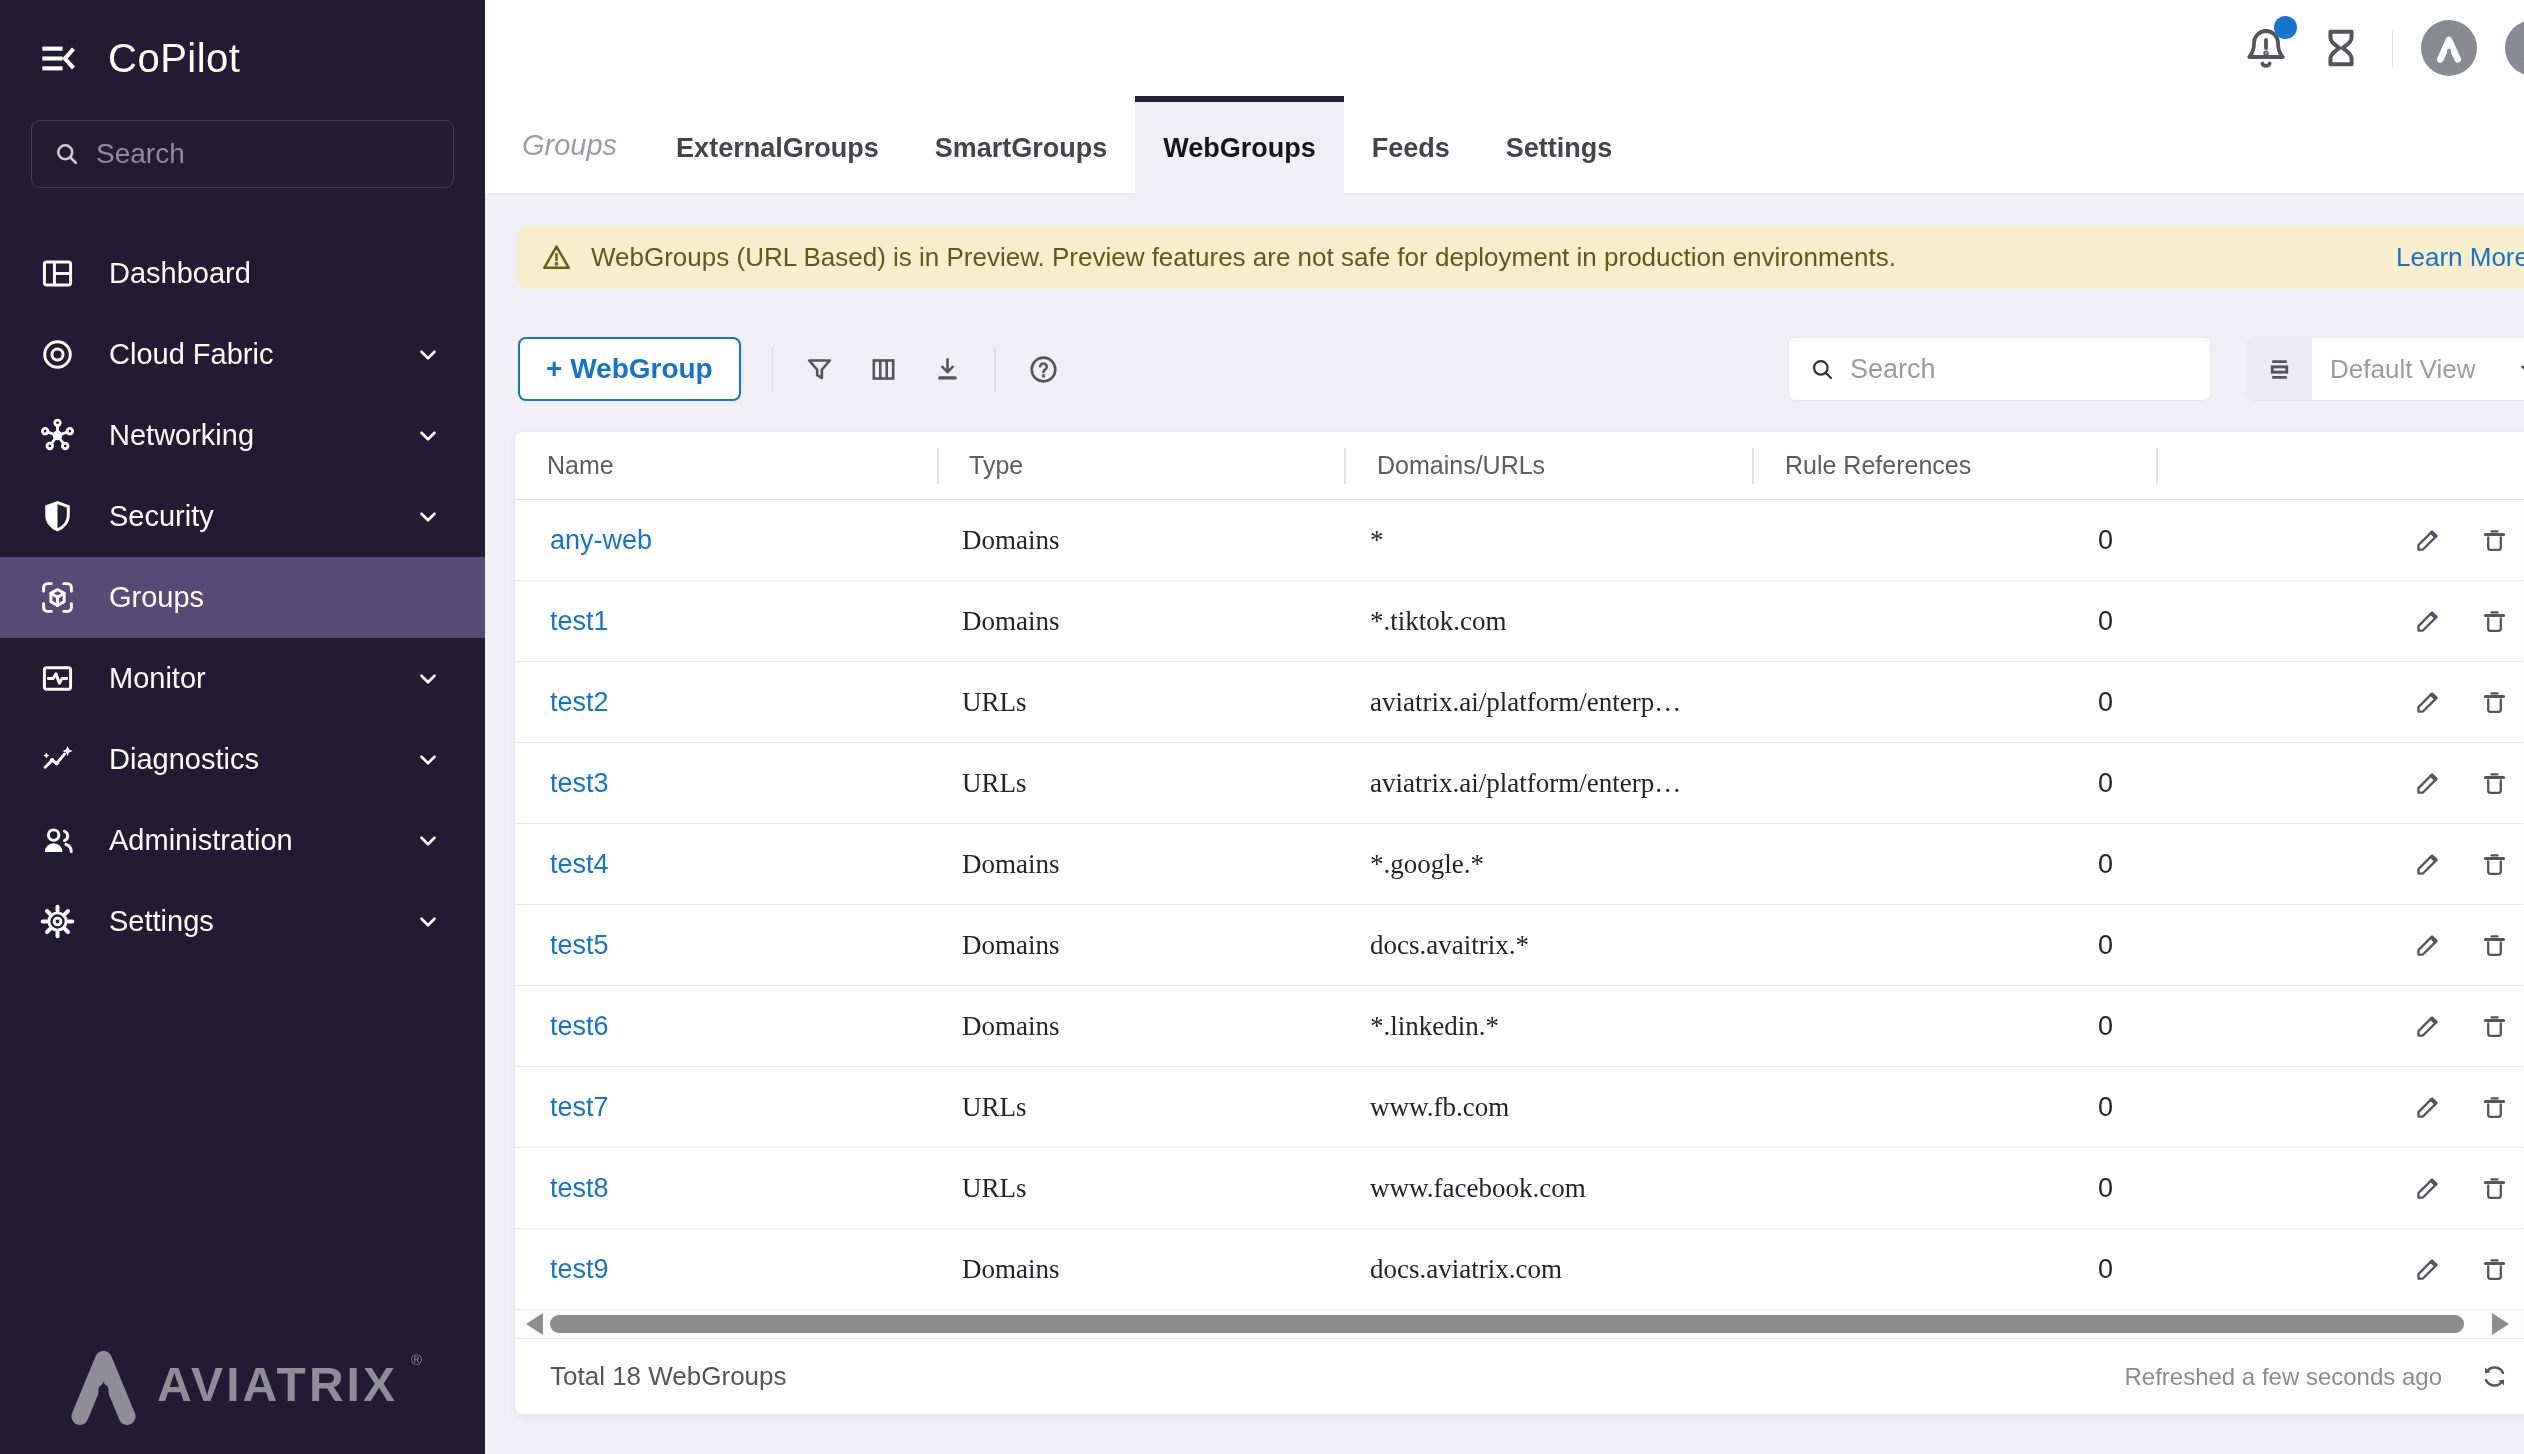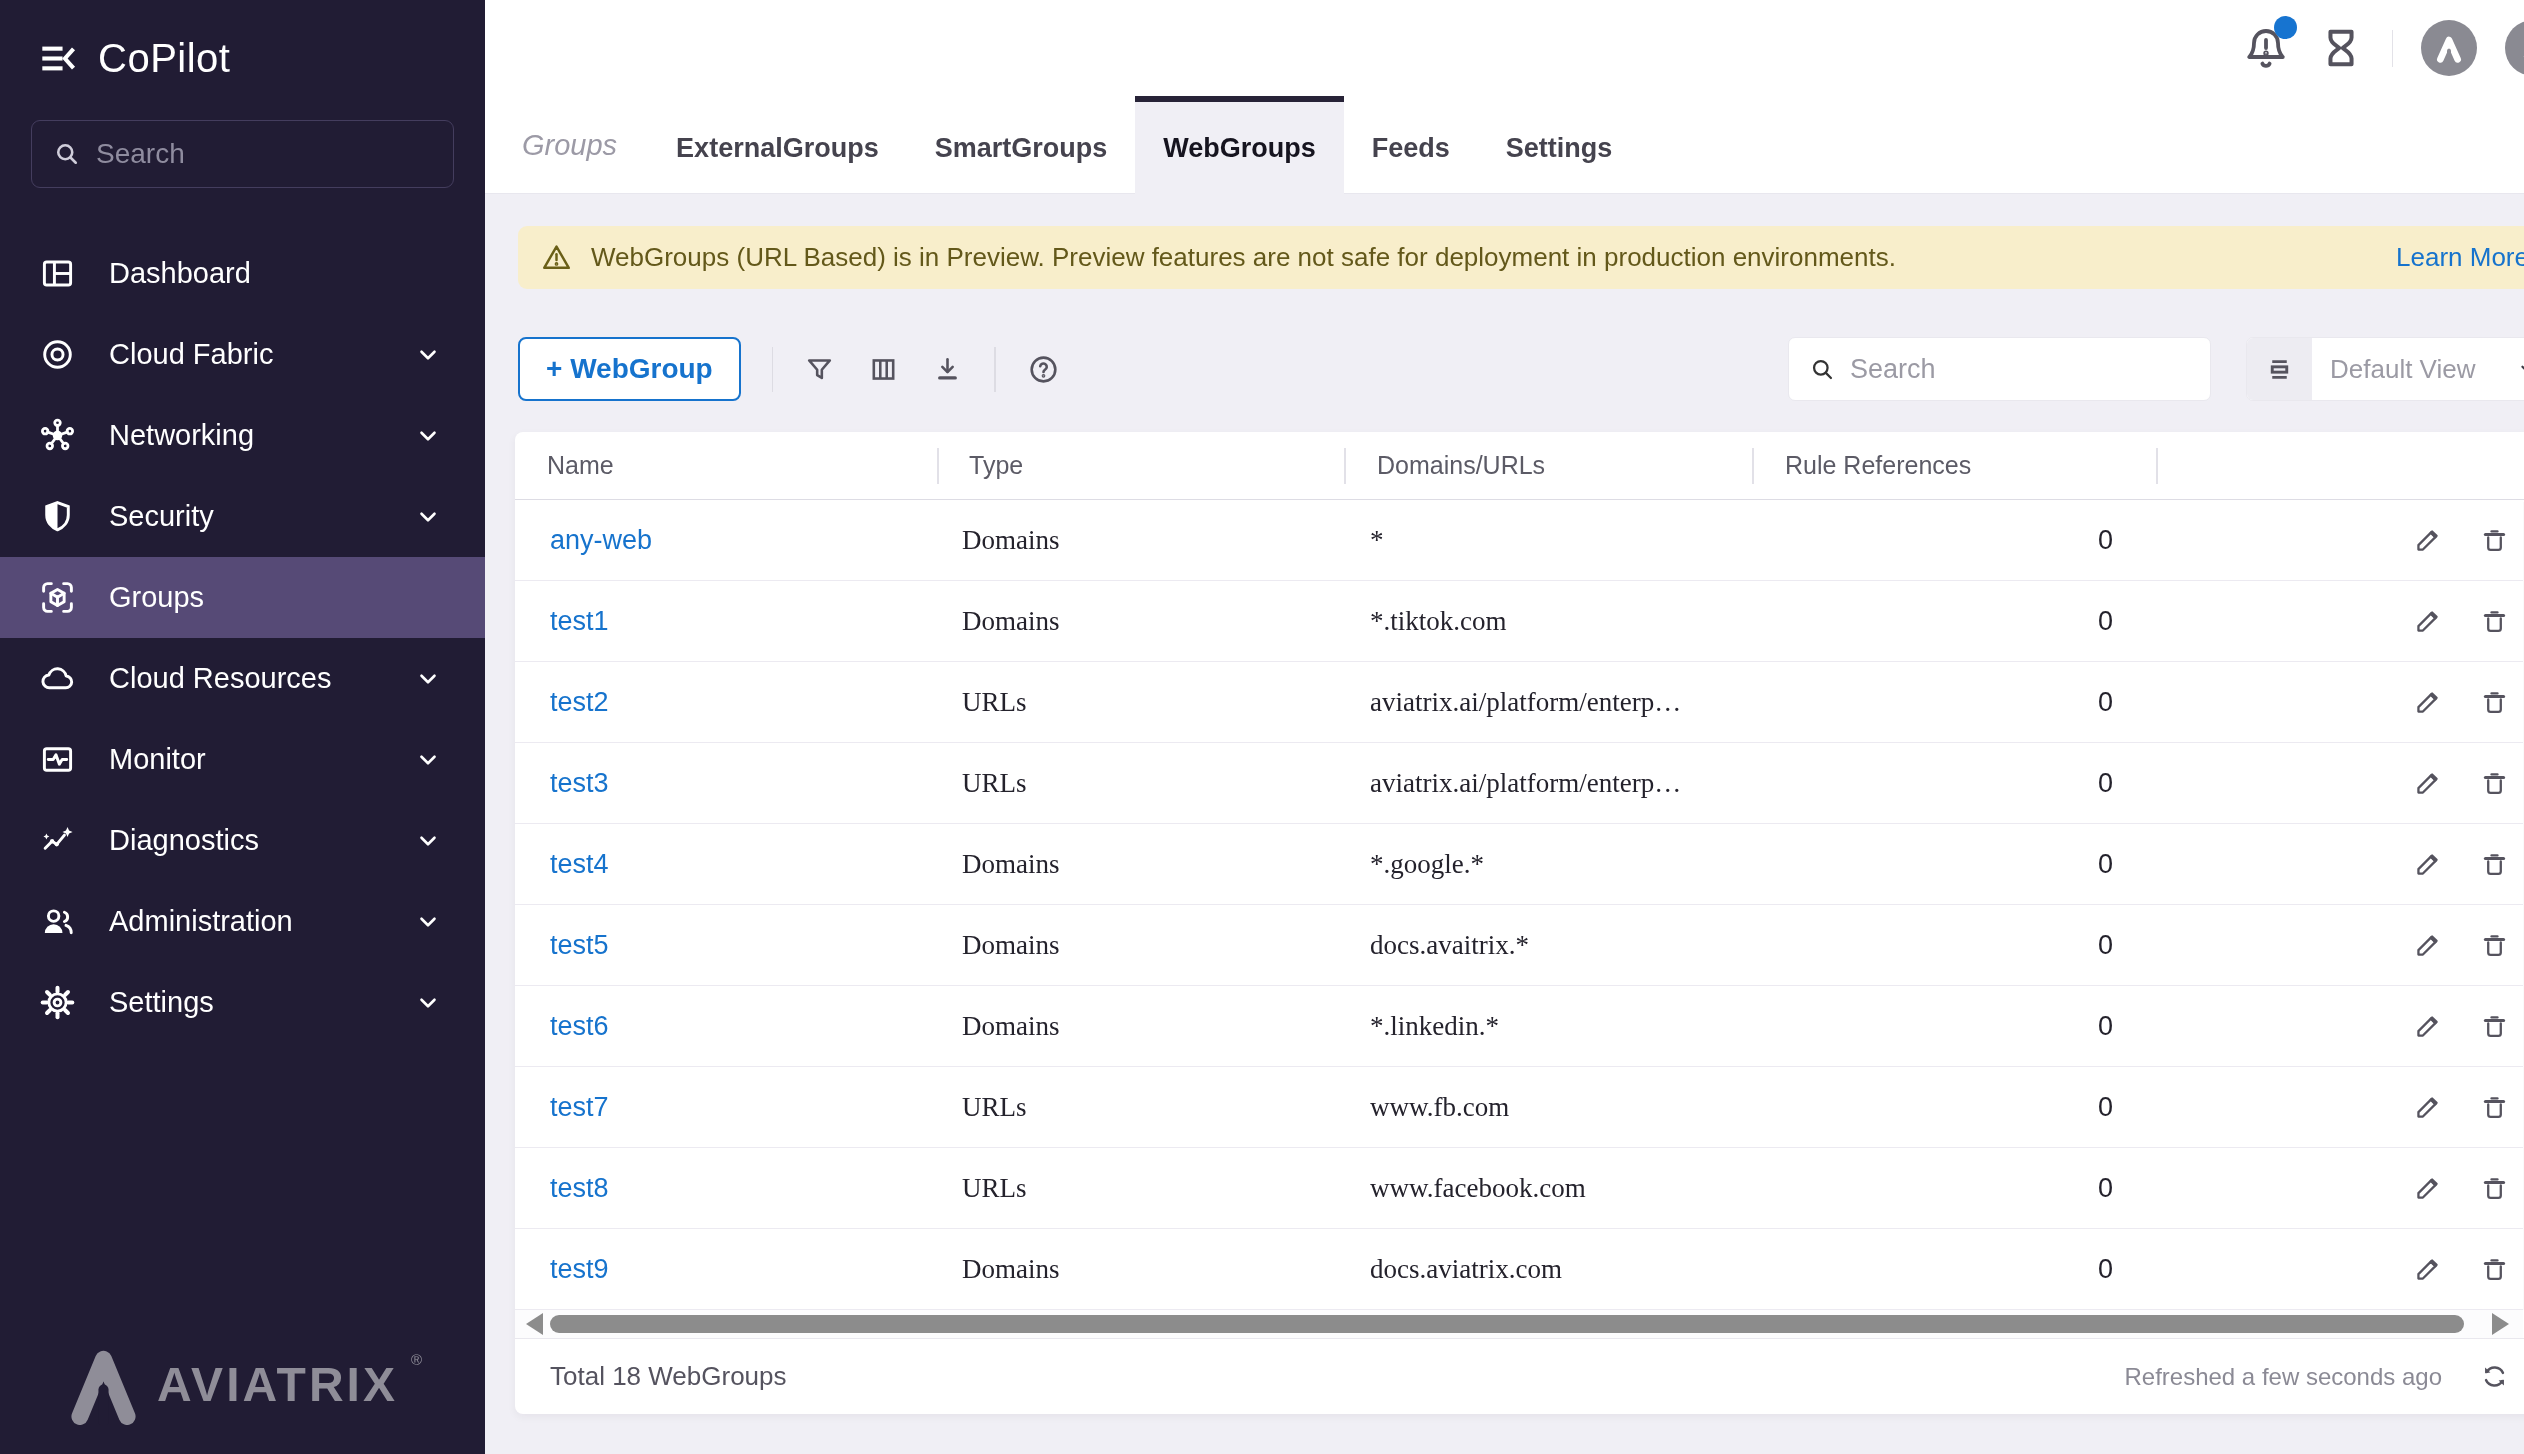--- a/index.html
+++ b/index.html
@@ -12,21 +12,21 @@
     --icon-gray:#55535e;
     --line:#e8e7ee;
   }
   *{box-sizing:border-box;margin:0;padding:0;}
   html,body{width:2585px;height:1454px;overflow:hidden;}
   body{background:var(--page-bg);font-family:"Liberation Sans",sans-serif;position:relative;color:#24222c;}
   svg{display:block;}
 
   
   .sidebar{position:absolute;left:0;top:0;width:485px;height:1454px;background:var(--sidebar-bg);color:#fff;}
-  .sb-header{display:flex;align-items:center;gap:16px;padding:36px 30px 0 39px;}
+  .sb-header{display:flex;align-items:center;gap:26px;padding:36px 30px 0 39px;}
   .sb-brand{font-size:40px;font-weight:500;letter-spacing:0.5px;}
   .sb-search{margin:39px 31px 0 31px;height:68px;border:1.5px solid #443d5e;border-radius:9px;display:flex;align-items:center;padding:0 21px;gap:15px;}
   .sb-search input{background:transparent;border:none;outline:none;color:#cfcdda;font-size:28px;width:100%;font-family:inherit;}
   .sb-search input::placeholder{color:#8f8c9f;}
   .nav{margin-top:45px;}
   .nav-item{height:81px;display:flex;align-items:center;padding:0 30px 0 39px;position:relative;cursor:pointer;}
   .nav-item.active{background:var(--sidebar-active);}
   .nav-icon{width:37px;height:37px;flex:0 0 37px;color:#fff;}
   .nav-label{margin-left:33px;font-size:29px;font-weight:400;}
   .nav-chevron{position:absolute;right:44px;width:26px;height:26px;color:#fff;}
@@ -187,33 +187,20 @@
             <path d="M8 21 H5.5 A2.5 2.5 0 0 1 3 18.5 V16"></path>
           <polygon points="12,6.8 16.3,9.3 16.3,14.7 12,17.2 7.7,14.7 7.7,9.3"></polygon>
           <polyline points="7.7,9.3 12,11.8 16.3,9.3"></polyline>
             <line x1="12" y1="11.8" x2="12" y2="17.2"></line>
         </svg>
       </span>
       <span class="nav-label">Groups</span>
     </div>
     <div class="nav-item">
       <span class="nav-icon">
-        <svg viewBox="0 0 24 24" fill="none" stroke="currentColor" stroke-width="1.9" stroke-linejoin="round">
-            <path d="M7 18 h10.2 a3.8 3.8 0 0 0 .4 -7.6 A5.8 5.8 0 0 0 6.4 9.7 A3.9 3.9 0 0 0 7 18 Z"></path>
-          </svg>
-      </span>
-      <span class="nav-label">Cloud Resources</span>
-      <span class="nav-chevron">
-        <svg viewBox="0 0 24 24" fill="none" stroke="currentColor" stroke-width="2.4" stroke-linecap="round" stroke-linejoin="round">
-            <polyline points="6,9 12,15 18,9"></polyline>
-          </svg>
-      </span>
-    </div>
-    <div class="nav-item">
-      <span class="nav-icon">
         <svg viewBox="0 0 24 24" fill="none" stroke="currentColor" stroke-width="1.9" stroke-linecap="round" stroke-linejoin="round">
             <rect x="3.5" y="5" width="17" height="14" rx="1.5"></rect>
             <polyline points="6,12 9.2,12 11,9 13.2,15 15,12 18,12"></polyline>
           </svg>
       </span>
       <span class="nav-label">Monitor</span>
       <span class="nav-chevron">
         <svg viewBox="0 0 24 24" fill="none" stroke="currentColor" stroke-width="2.4" stroke-linecap="round" stroke-linejoin="round">
             <polyline points="6,9 12,15 18,9"></polyline>
           </svg>

